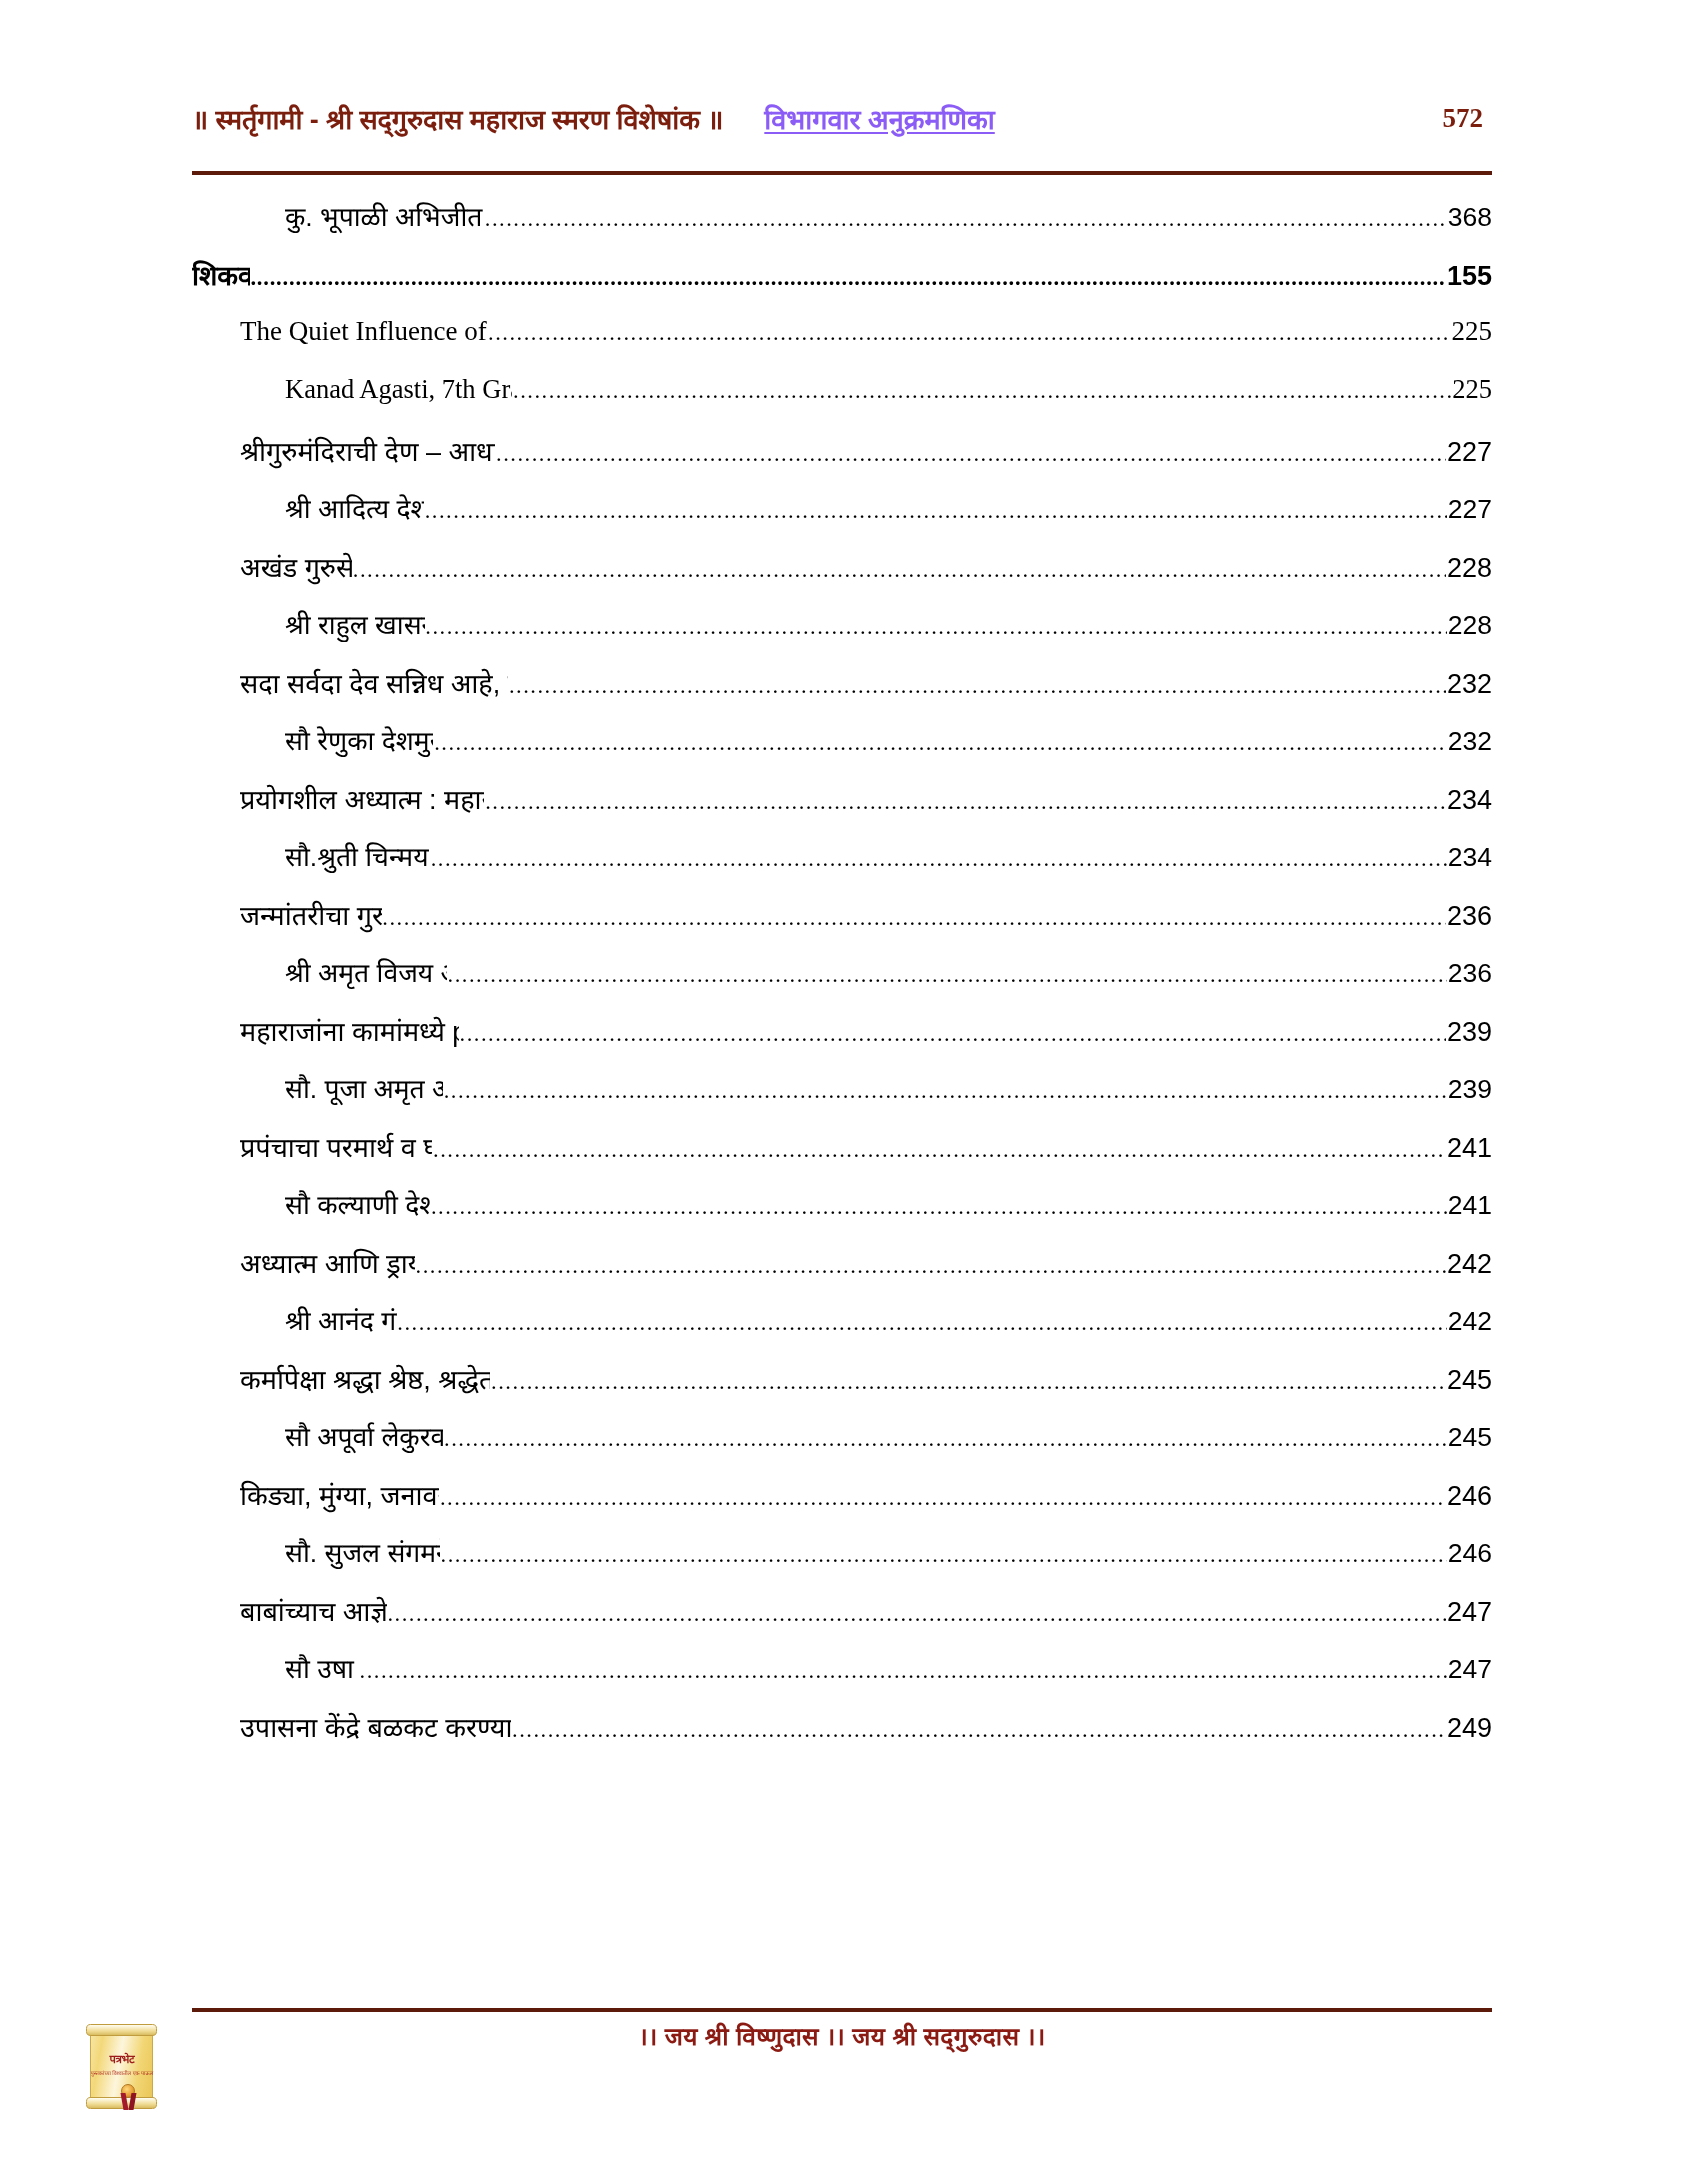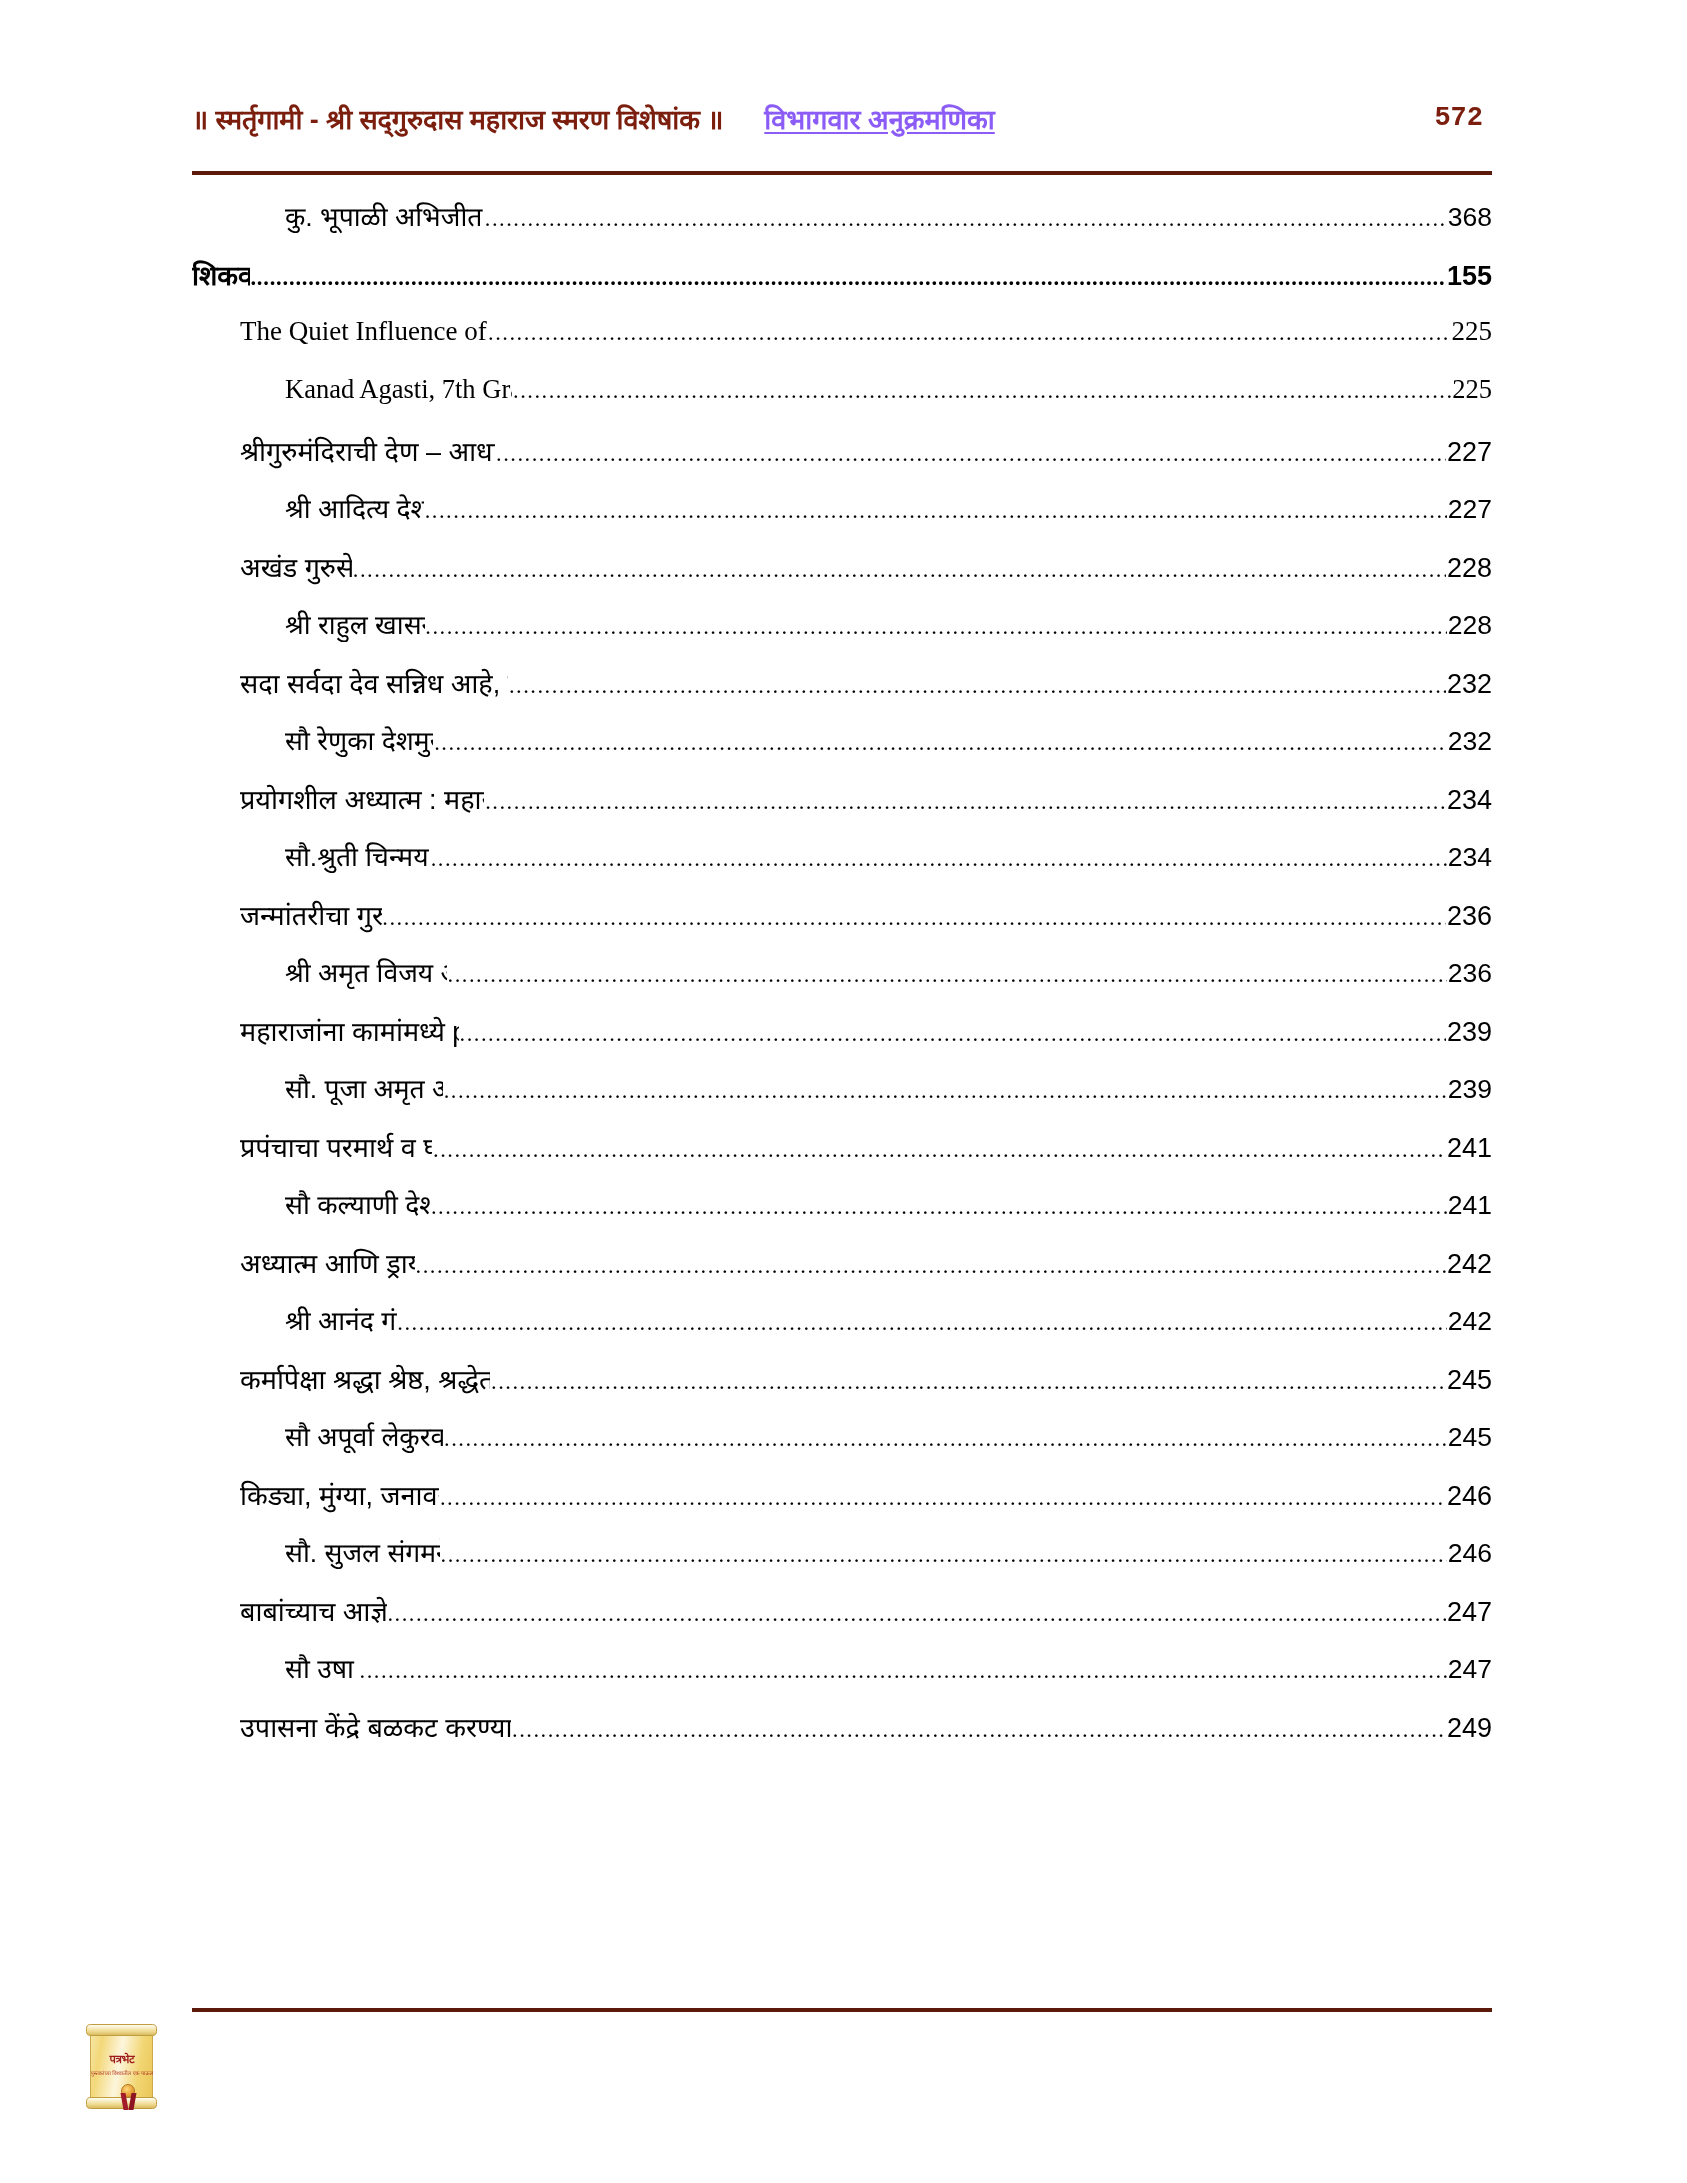--- a/index.html
+++ b/index.html
@@ -41,21 +41,21 @@
     font-family: "Liberation Sans", sans-serif;
     font-size: 27px;
     font-weight: bold;
     color: #8b5cf6;
     text-decoration: underline;
     text-underline-offset: 3.3px;
     white-space: nowrap;
     margin-left: 41px;
   }
   .hdr-pageno {
-    font-family: Liberation Mono, monospace;
+    font-family: Liberation Serif, serif;
     font-size: 27px;
     font-weight: bold;
     color: #7b1e0e;
     margin-left: auto;
     margin-right: 12px;
   }
   .rule-top {
     position: absolute;
     left: 192px;
     top: 171px;
@@ -348,20 +348,21 @@
         <span class="pg dev">247</span>
       </div>
       <div class="entry lvl-1">
         <span class="etext dev">उपासना केंद्रे बळकट करण्यास वैयक्तिक उपासना वाढवा</span>
         <span class="leader">....................................................................................................................................................................................................................................................................</span>
         <span class="pg dev">249</span>
       </div>
     </div>
 
   <div class="rule-bottom"></div>
+  <div class="footer-text">।। जय श्री विष्णुदास ।। जय श्री सद्‌गुरुदास ।।</div>
 
   <div class="logo">
     <div class="scroll-body"></div>
     <div class="scroll-cap cap-top"></div>
     <div class="scroll-cap cap-bot"></div>
     <div class="logo-word">पत्रभेट</div>
     <div class="logo-tag">पुस्तकांच्या विश्वातील एक पाऊल</div>
     <div class="ribbon"></div>
     <div class="ribbon-tail-l"></div>
     <div class="ribbon-tail-r"></div>

